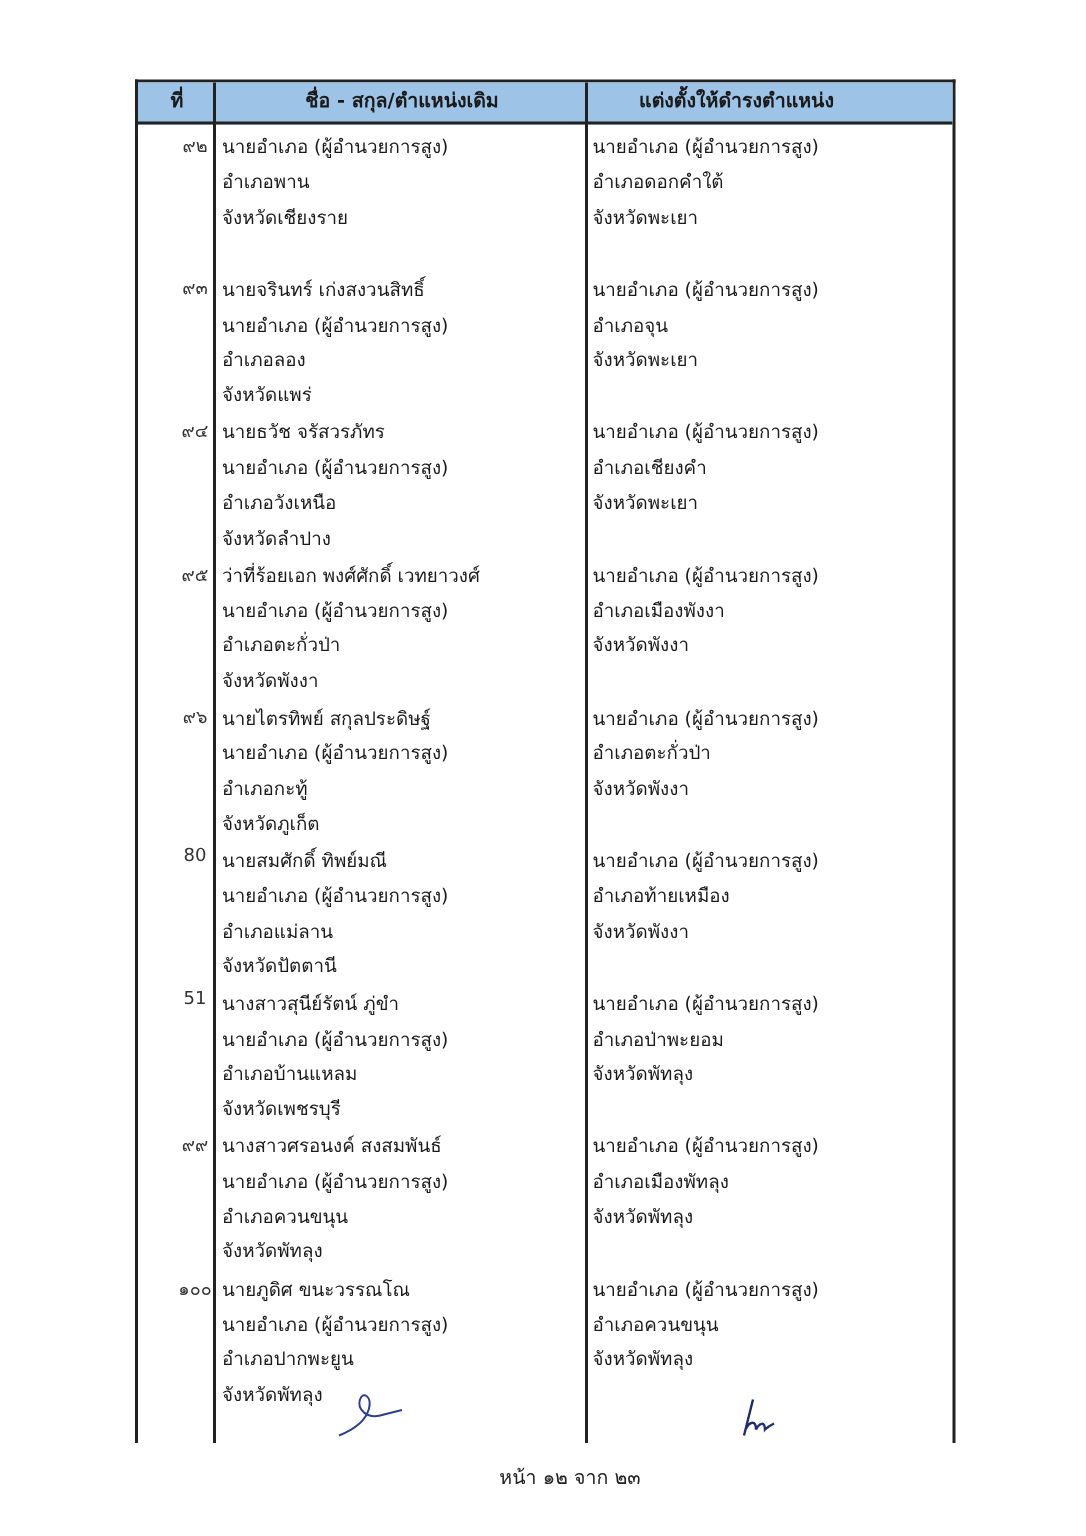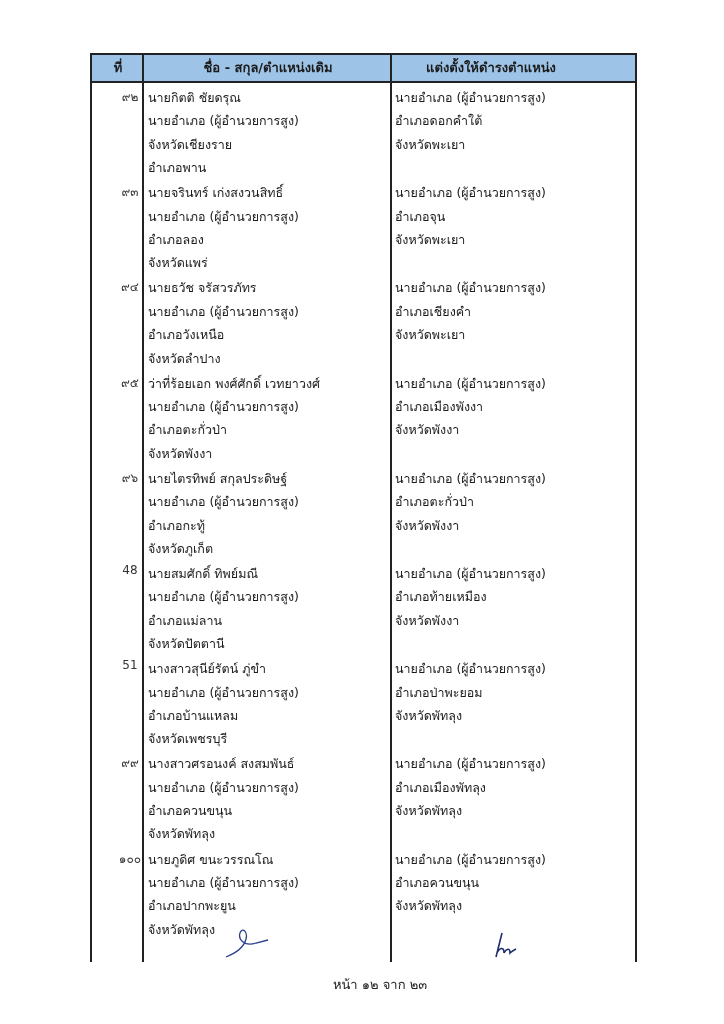--- a/index.html
+++ b/index.html
@@ -31,24 +31,23 @@
     <div class="hcell" style="left:52px;width:248px;">ชื่อ - สกุล/ตำแหน่งเดิม</div>
     <div class="hcell" style="left:300px;width:198px;">แต่งตั้งให้ดำรงตำแหน่ง</div>
   </div>
   <div class="col-div" style="left:50px;"></div>
   <div class="col-div" style="left:298px;"></div>
 
   <div class="rows" id="rows">
       <div class="row">
         <div class="num">๙๒</div>
         <div class="lines old">
-          <div class="line">นายกิตติ ชัยดรุณ</div>
           <div class="line">นายอำเภอ (ผู้อำนวยการสูง)</div>
+          <div class="line">อำเภอพาน</div>
           <div class="line">จังหวัดเชียงราย</div>
-          <div class="line">อำเภอพาน</div>
         </div>
         <div class="lines new">
           <div class="line">นายอำเภอ (ผู้อำนวยการสูง)</div>
           <div class="line">อำเภอดอกคำใต้</div>
           <div class="line">จังหวัดพะเยา</div>
         </div>
       </div>
       <div class="row">
         <div class="num">๙๓</div>
         <div class="lines old">
@@ -99,21 +98,21 @@
           <div class="line">อำเภอกะทู้</div>
           <div class="line">จังหวัดภูเก็ต</div>
         </div>
         <div class="lines new">
           <div class="line">นายอำเภอ (ผู้อำนวยการสูง)</div>
           <div class="line">อำเภอตะกั่วป่า</div>
           <div class="line">จังหวัดพังงา</div>
         </div>
       </div>
       <div class="row">
-        <div class="num">48</div>
+        <div class="num">80</div>
         <div class="lines old">
           <div class="line">นายสมศักดิ์ ทิพย์มณี</div>
           <div class="line">นายอำเภอ (ผู้อำนวยการสูง)</div>
           <div class="line">อำเภอแม่ลาน</div>
           <div class="line">จังหวัดปัตตานี</div>
         </div>
         <div class="lines new">
           <div class="line">นายอำเภอ (ผู้อำนวยการสูง)</div>
           <div class="line">อำเภอท้ายเหมือง</div>
           <div class="line">จังหวัดพังงา</div>

